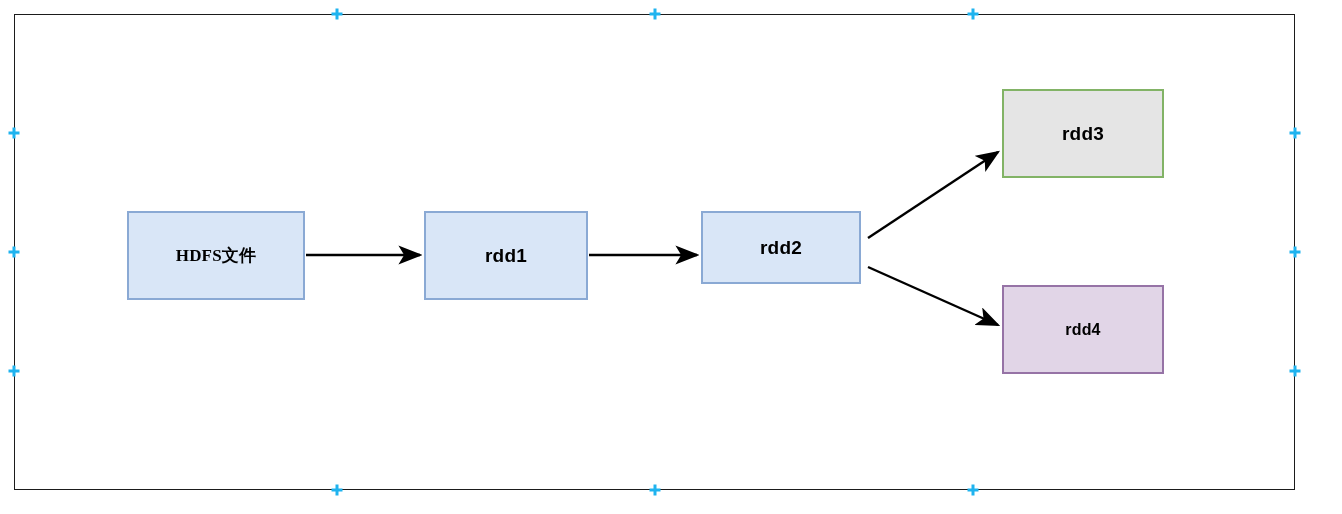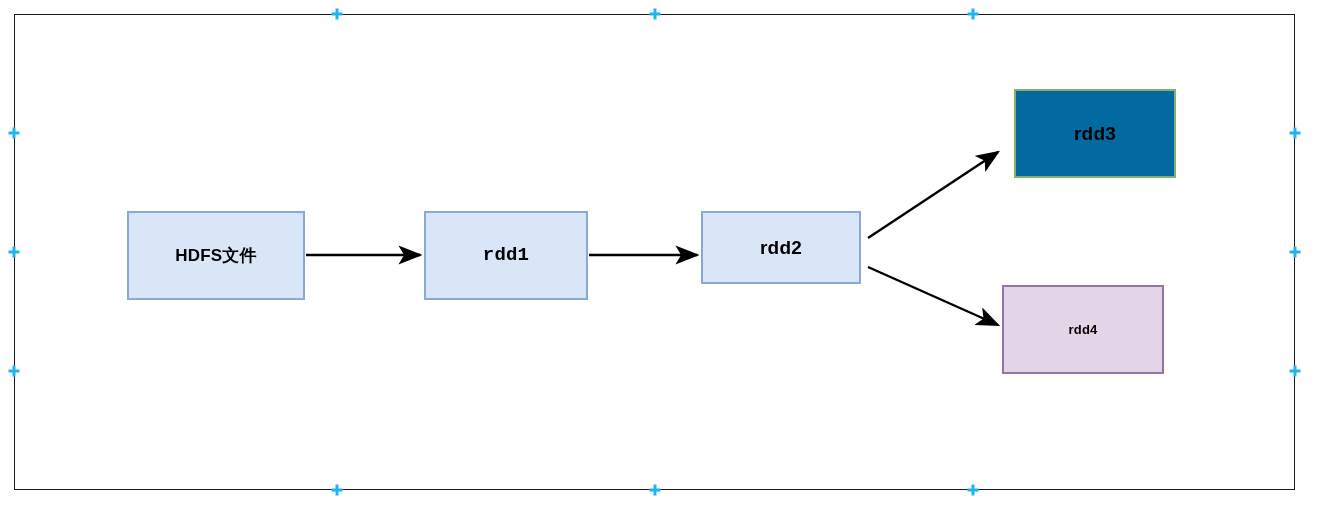--- a/index.html
+++ b/index.html
@@ -120,30 +120,30 @@
     </defs>
     <g id="edges-group">
         <line x1="306" y1="255" x2="420" y2="255" stroke="#000000" stroke-width="2.4" marker-end="url(#arrowhead)"></line>
         <line x1="589" y1="255" x2="697" y2="255" stroke="#000000" stroke-width="2.4" marker-end="url(#arrowhead)"></line>
         <line x1="868" y1="238" x2="998" y2="152" stroke="#000000" stroke-width="2.4" marker-end="url(#arrowhead)"></line>
         <line x1="868" y1="267" x2="998" y2="325" stroke="#000000" stroke-width="2.4" marker-end="url(#arrowhead)"></line>
       </g>
   </svg>
 
   <div id="nodes-container">
-      <div class="node" style="left: 127px; top: 211px; width: 178px; height: 89px; background: rgb(217, 230, 247); border-color: rgb(138, 169, 212); font-size: 17px;">
+      <div class="node" style="left: 127px; top: 211px; width: 178px; height: 89px; background: rgb(217, 230, 247); border-color: rgb(138, 169, 212); font-size: 17px; font-family: Liberation Serif, serif;">
         <span class="node-label">HDFS文件</span>
       </div>
-      <div class="node" style="left: 424px; top: 211px; width: 164px; height: 89px; background: rgb(217, 230, 247); border-color: rgb(138, 169, 212); font-size: 19px; font-family: Liberation Mono, monospace;">
+      <div class="node" style="left: 424px; top: 211px; width: 164px; height: 89px; background: rgb(217, 230, 247); border-color: rgb(138, 169, 212); font-size: 19px;">
         <span class="node-label">rdd1</span>
       </div>
       <div class="node" style="left: 701px; top: 211px; width: 160px; height: 73px; background: rgb(217, 230, 247); border-color: rgb(138, 169, 212); font-size: 19px;">
         <span class="node-label">rdd2</span>
       </div>
-      <div class="node" style="left: 1002px; top: 89px; width: 162px; height: 89px; background: #0369a1; border-color: rgb(130, 179, 102); font-size: 19px; margin-left: 12px;">
+      <div class="node" style="left: 1002px; top: 89px; width: 162px; height: 89px; background: #e5e5e5; border-color: rgb(130, 179, 102); font-size: 19px;">
         <span class="node-label">rdd3</span>
       </div>
-      <div class="node" style="left: 1002px; top: 285px; width: 162px; height: 89px; background: rgb(225, 213, 231); border-color: rgb(150, 115, 166); font-size: 13px;">
+      <div class="node" style="left: 1002px; top: 285px; width: 162px; height: 89px; background: rgb(225, 213, 231); border-color: rgb(150, 115, 166); font-size: 16px;">
         <span class="node-label">rdd4</span>
       </div>
     </div>
 
 </div>
 
 </body></html>

